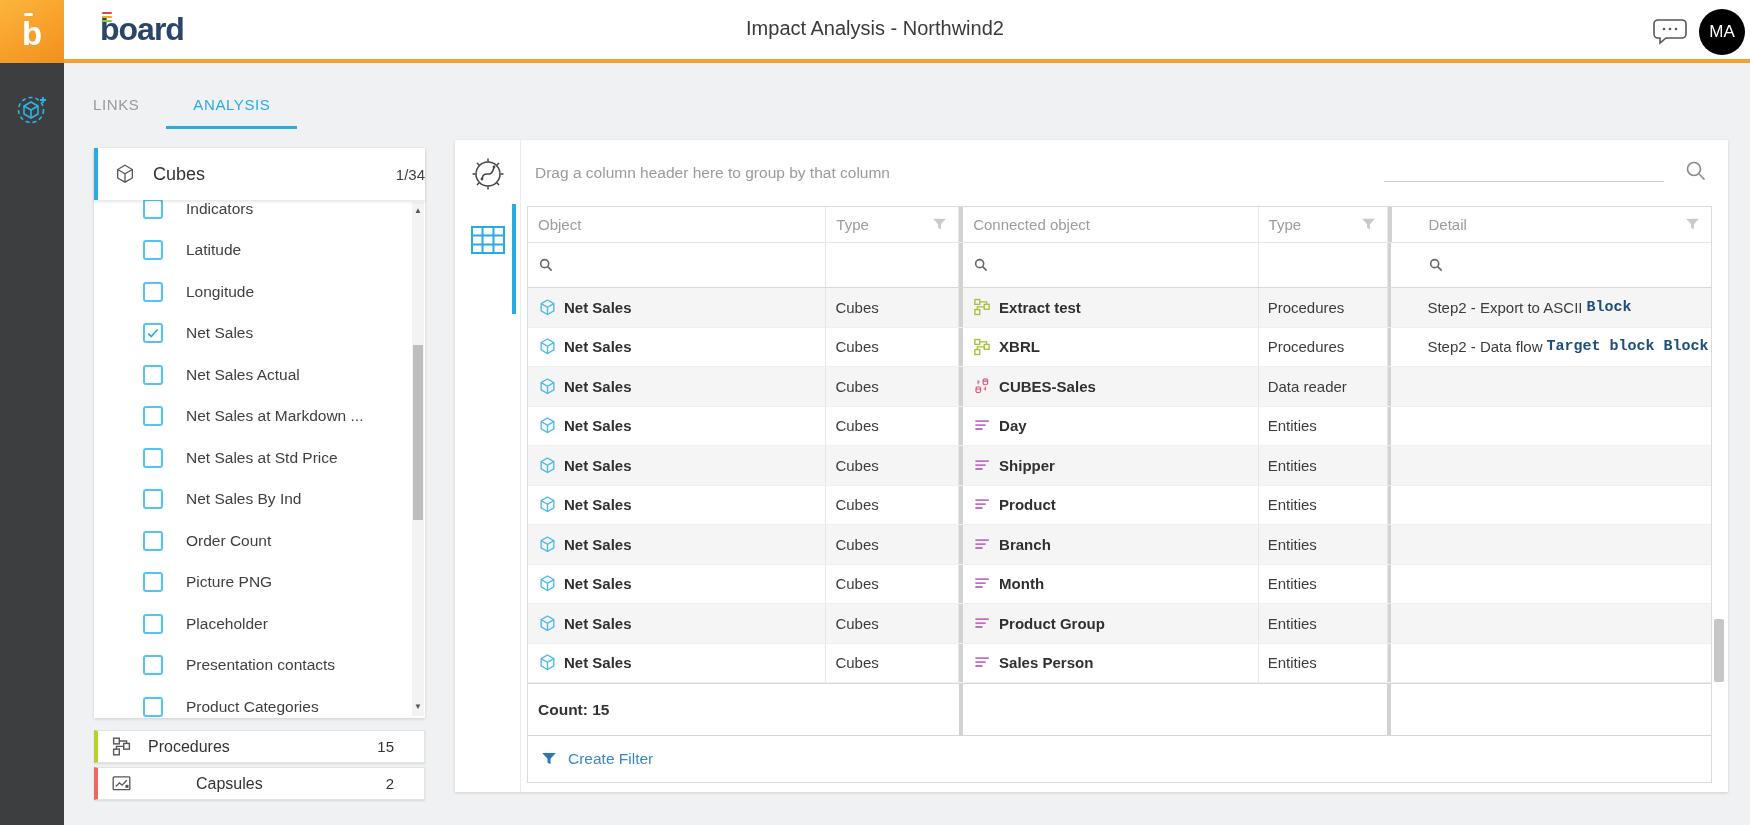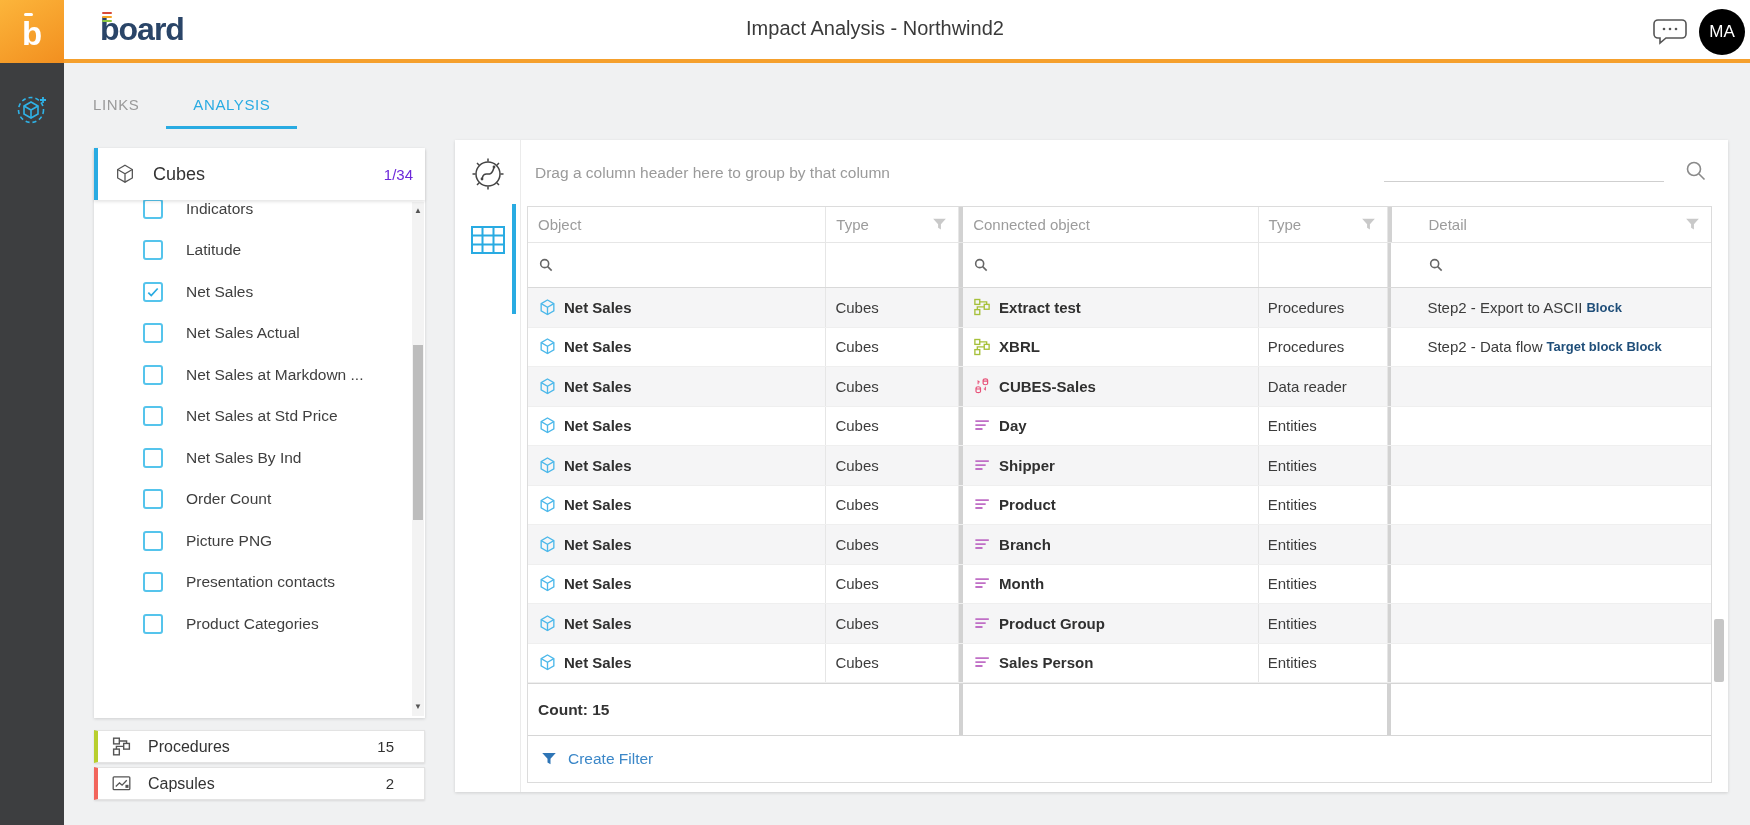--- a/index.html
+++ b/index.html
@@ -28,36 +28,36 @@
   
   .tabs { position:absolute; left:66px; top:86px; display:flex;justify-content:space-between; }
   .tab { padding:10px 27px 13px; font-size:15px; letter-spacing:.6px; color:#9a9a9a; cursor:default; }
   .tab.active { color:#29abe2; border-bottom:3px solid #29abe2; }
 
   
   .cubes-panel { position:absolute; left:94px; top:148px; width:331px; height:570px; background:#fff; box-shadow:0 1px 3px rgba(0,0,0,.14); }
   .cubes-header { position:absolute; left:0; right:0; top:0; height:52px; background:#fff; border-left:4px solid #29abe2; box-shadow:0 2px 3px rgba(0,0,0,.10); z-index:3; display:flex; align-items:center; }
   .cubes-header .ph-icon { margin-left:16px; }
   .cubes-title { margin-left:17px; font-size:18px; color:#333; }
-  .cubes-count { margin-left:auto; margin-right:12px; font-size:15px; color:#6d28d9; }
+  .cubes-count { margin-left:auto; margin-right:0; font-size:15px; color:#404040; }
   .cube-list { position:absolute; left:0; right:14px; top:52px; bottom:0; overflow:hidden; }
   .cube-list-inner { margin-top:-12px; }
   .cube-item { height:41.5px; display:flex; align-items:center; }
   .cb { width:20px; height:20px; min-width:20px; border:2px solid #55c4ec; border-radius:3px; margin-left:49px; background:#fff; display:flex; align-items:center; justify-content:center; }
   .cb-label { margin-left:23px; font-size:15.5px; color:#3f3f3f; white-space:nowrap; }
   .list-scroll { position:absolute; right:1px; top:54px; bottom:2px; width:12px; background:#f3f3f3; }
   .scroll-arr { position:absolute; left:0; width:12px; height:14px; font-size:8px; color:#555; text-align:center; line-height:14px; }
   .arr-up { top:2px; } .arr-dn { bottom:2px; }
   .list-thumb { position:absolute; left:1px; top:143px; width:10px; height:175px; background:#bdbdbd; }
 
   
   .section-card { position:absolute; left:94px; width:331px; height:33px; background:#fff; border:1px solid #e3e3e3; display:flex; align-items:center; box-shadow:0 1px 2px rgba(0,0,0,.10); }
   .section-card .sec-icon { margin-left:13px; }
   .card-procedures { top:730px; border-left:4px solid #b8cf2e; }
-  .card-capsules   { top:767px; border-left:4px solid #f2655c; }
+  .card-capsules   { top:767px; border-left:4px solid #f2655c;gap:48px; }
   .sec-label { margin-left:16px; font-size:16px; color:#333; }
   .sec-count { margin-left:auto; margin-right:30px; font-size:15px; color:#333; }
 
   
   .main-panel { position:absolute; left:455px; top:140px; width:1273px; height:652px; background:#fff; box-shadow:0 1px 3px rgba(0,0,0,.14); }
   .toolbar { position:absolute; left:0; top:0; width:66px; height:100%; border-right:1px solid #ebebeb; }
   .tool-network { position:absolute; left:13px; top:14px; }
   .tool-grid { position:absolute; left:15px; top:84px; }
   .active-bar { position:absolute; left:57px; top:64px; width:4px; height:110px; background:#29abe2; }
 
@@ -82,21 +82,21 @@
   .f-cell { display:flex; align-items:center; padding-left:10px; border-right:1px solid #e6e6e6; }
   .f-cell.c-det { border-right:none; }
 
   .g-data .g-row { height:39.5px; border-bottom:1px solid #efefef; background:#fff; }
   .g-data .g-row.alt { background:#f5f5f6; }
   .g-data .sp { background:#d2d2d2; }
   .cell-text { font-size:15px; color:#3c3c3c; }
   .name-bold { font-weight:700; color:#303030; font-size:15px; margin-left:7px; white-space:nowrap; }
   .ricon { width:20px; height:20px; min-width:20px; display:flex; align-items:center; justify-content:center; }
   .detail-normal { font-size:15px; color:#3c3c3c; }
-  .detail-bold { font-size:13px; font-weight:700; color:#1f4e79; margin-left:4px; }
+  .detail-bold { font-size:15px; font-weight:700; color:#1f4e79; margin-left:4px;font-family:Liberation Mono, monospace; }
 
   .g-count { height:52px; border-top:1px solid #d6d6d6; }
   .count-label { font-weight:700; font-size:15.5px; color:#333; padding-left:10px; display:flex; align-items:center; }
   .g-create { height:47px; border-top:1px solid #d6d6d6; display:flex; align-items:center; padding-left:12px; }
   .create-label { margin-left:10px; font-size:15.5px; color:#3b87c8; }
 
   .grid-scroll { position:absolute; left:1259px; top:479px; width:10px; height:63px; background:#c6c6c6; border-radius:2px; }
 </style>
 </head>
 <body>
@@ -153,20 +153,24 @@
     <div class="cube-list-inner">
         <div class="cube-item">
        <span class="cb"></span>
        <span class="cb-label">Indicators</span>
      </div>
         <div class="cube-item">
        <span class="cb"></span>
        <span class="cb-label">Latitude</span>
      </div>
         <div class="cube-item">
+       <span class="cb"></span>
+       <span class="cb-label">Longitude</span>
+     </div>
+        <div class="cube-item">
        <span class="cb">
             <svg width="14" height="14" viewBox="0 0 24 24" fill="none" stroke="#29abe2" stroke-width="3">
     <path d="M4 13 l5 5 L20 6"></path>
             </svg>
           </span>
        <span class="cb-label">Net Sales</span>
      </div>
         <div class="cube-item">
        <span class="cb"></span>
        <span class="cb-label">Net Sales Actual</span>
@@ -183,20 +187,24 @@
        <span class="cb"></span>
        <span class="cb-label">Net Sales By Ind</span>
      </div>
         <div class="cube-item">
        <span class="cb"></span>
        <span class="cb-label">Order Count</span>
      </div>
         <div class="cube-item">
        <span class="cb"></span>
        <span class="cb-label">Picture PNG</span>
+     </div>
+        <div class="cube-item">
+       <span class="cb"></span>
+       <span class="cb-label">Placeholder</span>
      </div>
         <div class="cube-item">
        <span class="cb"></span>
        <span class="cb-label">Presentation contacts</span>
      </div>
         <div class="cube-item">
        <span class="cb"></span>
        <span class="cb-label">Product Categories</span>
      </div>
       </div>

